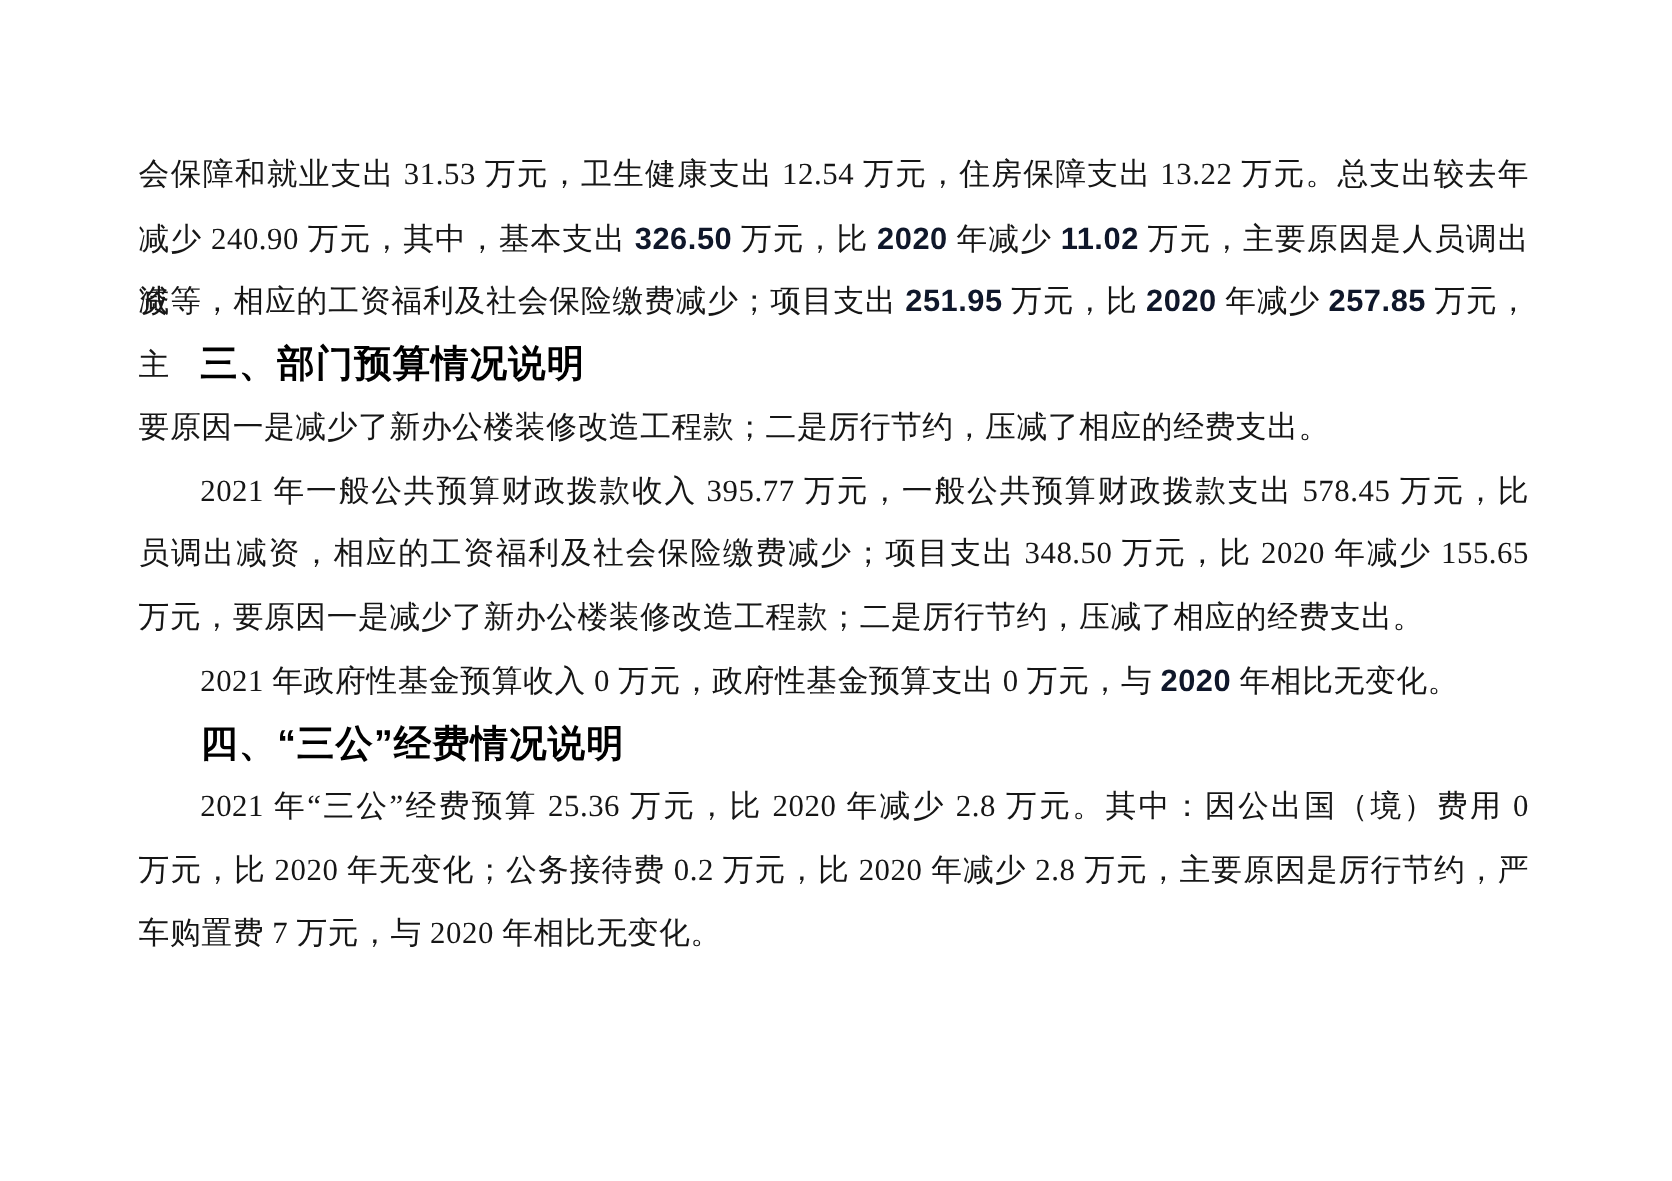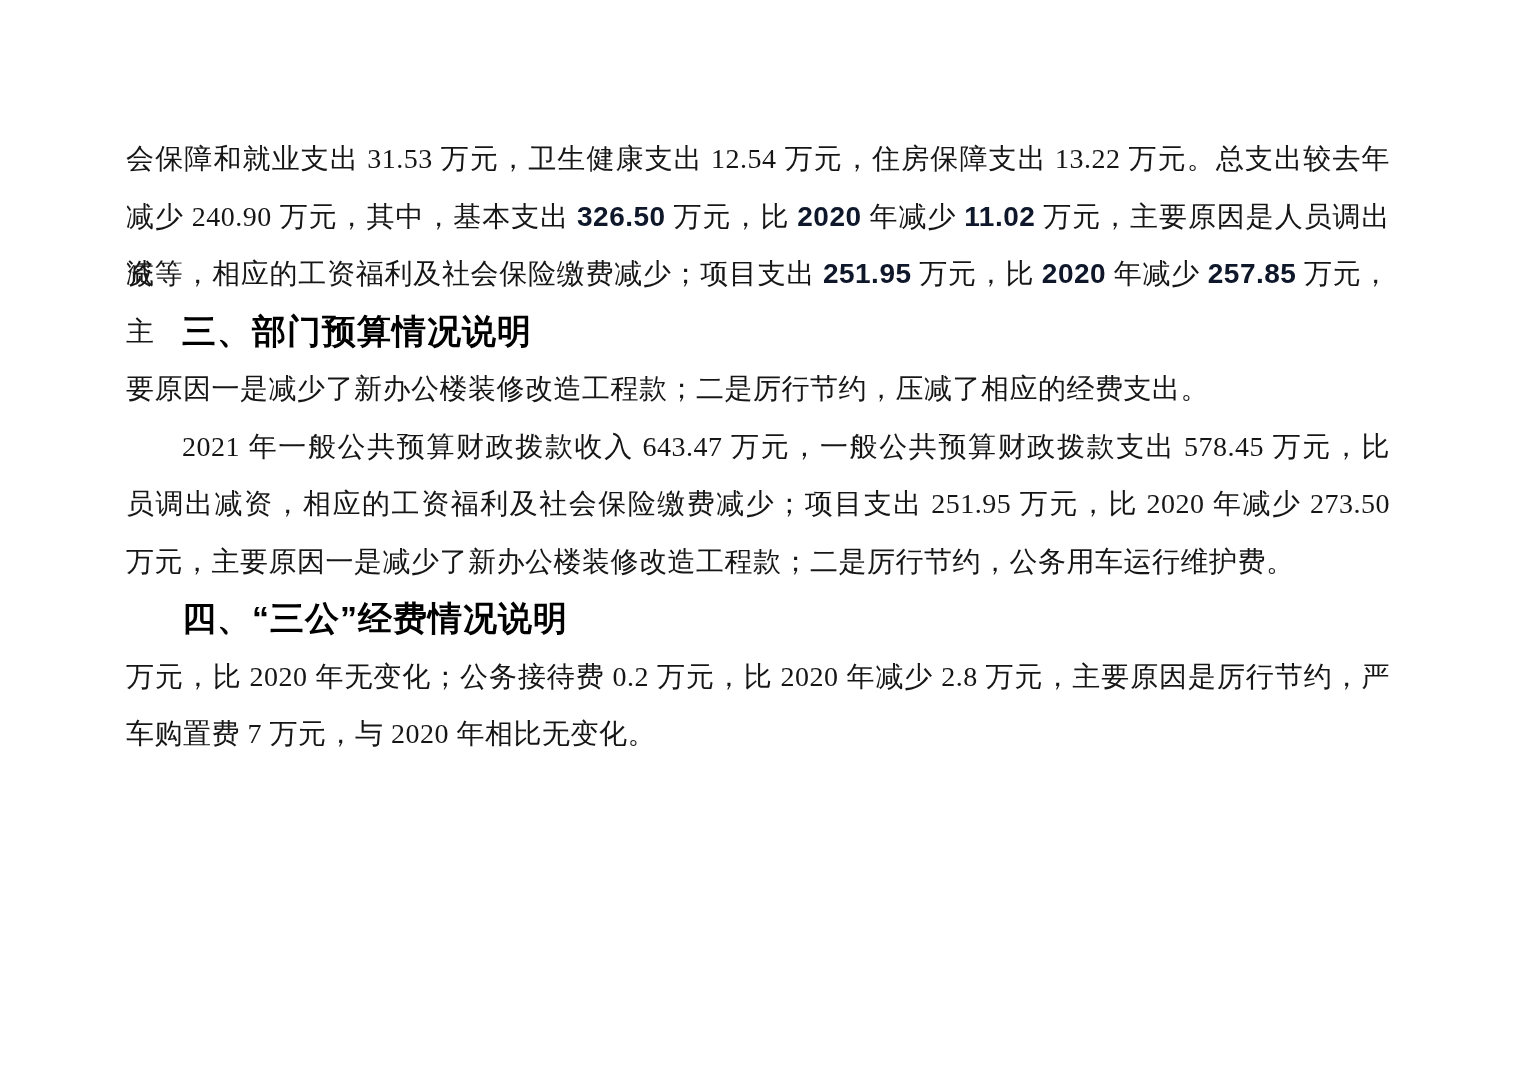--- a/index.html
+++ b/index.html
@@ -57,19 +57,21 @@
 </style>
 </head>
 <body style="background: rgb(255, 255, 255);">
 
 <main class="doc-page">
     <div class="line just"><span class="run-serif">会保障和就业支出 31.53 万元，卫生健康支出 12.54 万元，住房保障支出 13.22 万元。总支出较去年</span></div>
     <div class="line just"><span class="run-serif">减少 240.90 万元，其中，基本支出 </span><span class="run-num">326.50</span><span class="run-serif"> 万元，比 </span><span class="run-num">2020</span><span class="run-serif"> 年减少 </span><span class="run-num">11.02</span><span class="run-serif"> 万元，主要原因是人员调出减</span></div>
     <div class="line just"><span class="run-serif">资等，相应的工资福利及社会保险缴费减少；项目支出 </span><span class="run-num">251.95</span><span class="run-serif"> 万元，比 </span><span class="run-num">2020</span><span class="run-serif"> 年减少 </span><span class="run-num">257.85</span><span class="run-serif"> 万元，主</span></div>
     <div class="line heading left indent"><span class="run-serif">三、部门预算情况说明</span></div>
     <div class="line left"><span class="run-serif">要原因一是减少了新办公楼装修改造工程款；二是厉行节约，压减了相应的经费支出。</span></div>
-    <div class="line just indent"><span class="run-serif">2021 年一般公共预算财政拨款收入 643.47 万元，一般公共预算财政拨款支出 578.45 万元，比</span></div>
-    <div class="line just"><span class="run-serif">员调出减资，相应的工资福利及社会保险缴费减少；项目支出 251.95 万元，比 2020 年减少 273.50</span></div>
-    <div class="line left"><span class="run-serif">万元，主要原因一是减少了新办公楼装修改造工程款；二是厉行节约，公务用车运行维护费。</span></div>
+    <div class="line just indent"><span class="run-serif">2021 年一般公共预算财政拨款收入 395.77 万元，一般公共预算财政拨款支出 578.45 万元，比</span></div>
+    <div class="line just"><span class="run-serif">员调出减资，相应的工资福利及社会保险缴费减少；项目支出 348.50 万元，比 2020 年减少 155.65</span></div>
+    <div class="line left"><span class="run-serif">万元，要原因一是减少了新办公楼装修改造工程款；二是厉行节约，压减了相应的经费支出。</span></div>
+    <div class="line left indent"><span class="run-serif">2021 年政府性基金预算收入 0 万元，政府性基金预算支出 0 万元，与 </span><span class="run-num">2020</span><span class="run-serif"> 年相比无变化。</span></div>
     <div class="line heading left indent"><span class="run-serif">四、“三公”经费情况说明</span></div>
+    <div class="line just indent"><span class="run-serif">2021 年“三公”经费预算 25.36 万元，比 2020 年减少 2.8 万元。其中：因公出国（境）费用 0</span></div>
     <div class="line just"><span class="run-serif">万元，比 2020 年无变化；公务接待费 0.2 万元，比 2020 年减少 2.8 万元，主要原因是厉行节约，严</span></div>
     <div class="line left"><span class="run-serif">车购置费 7 万元，与 2020 年相比无变化。</span></div>
   </main>
 
 </body></html>

